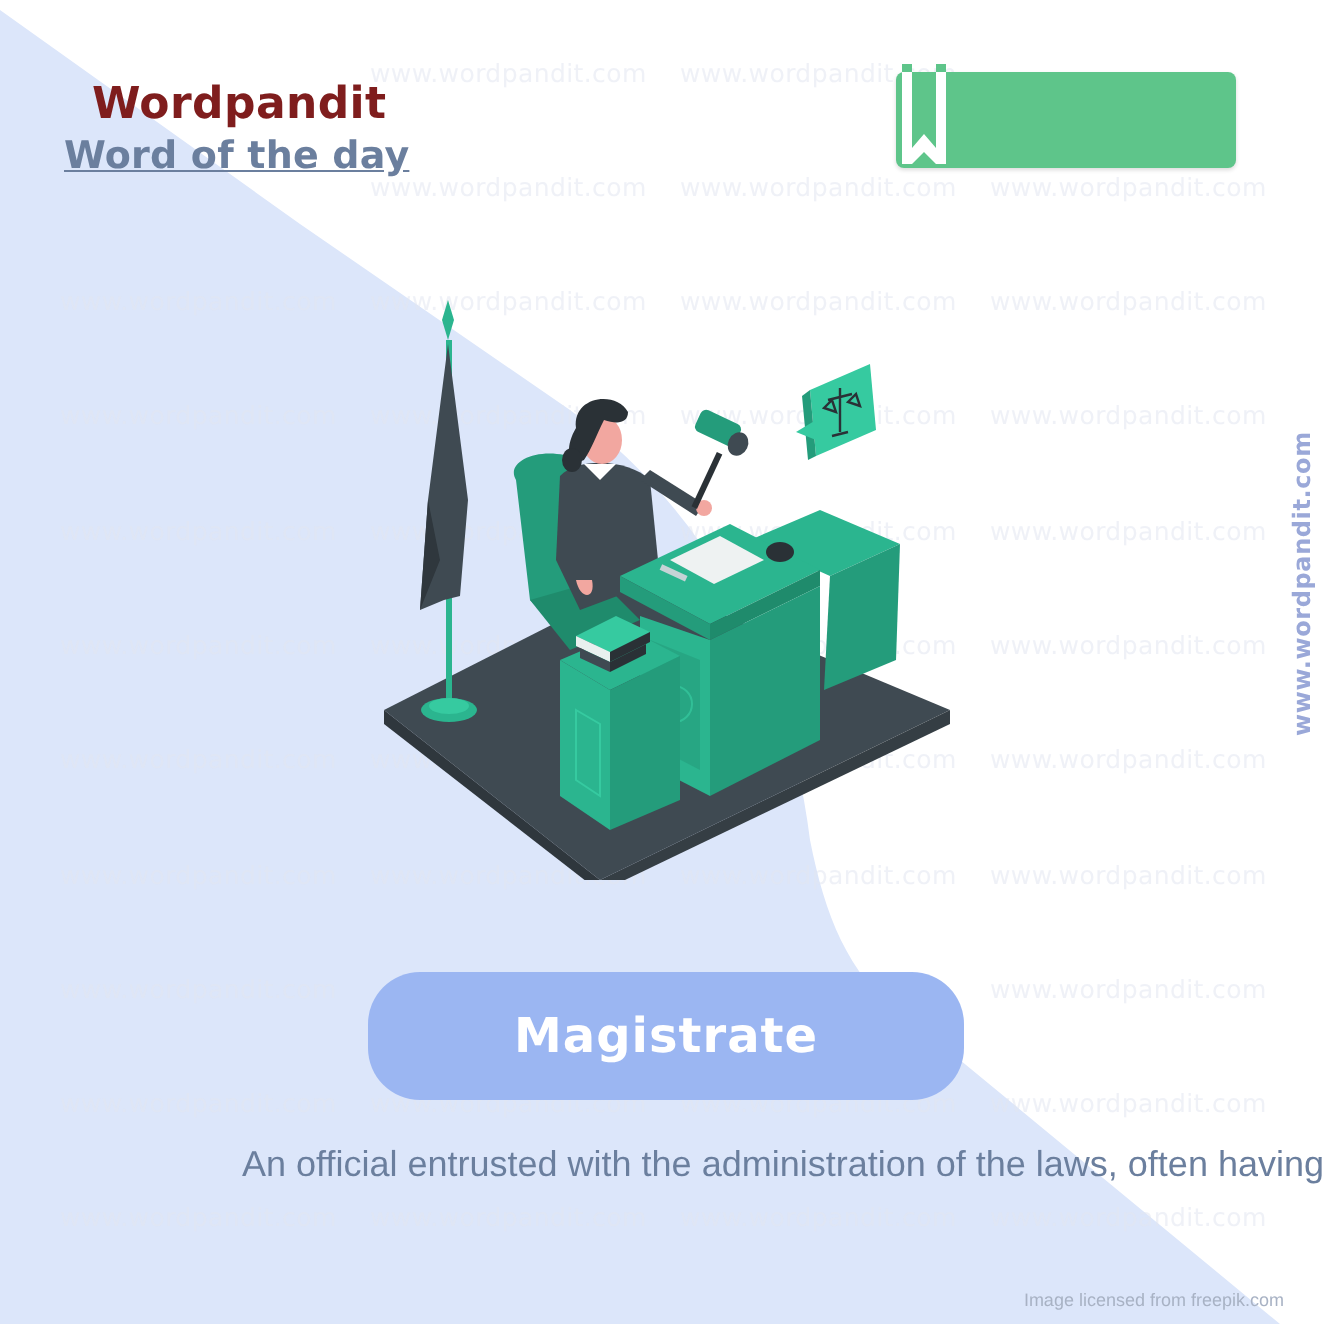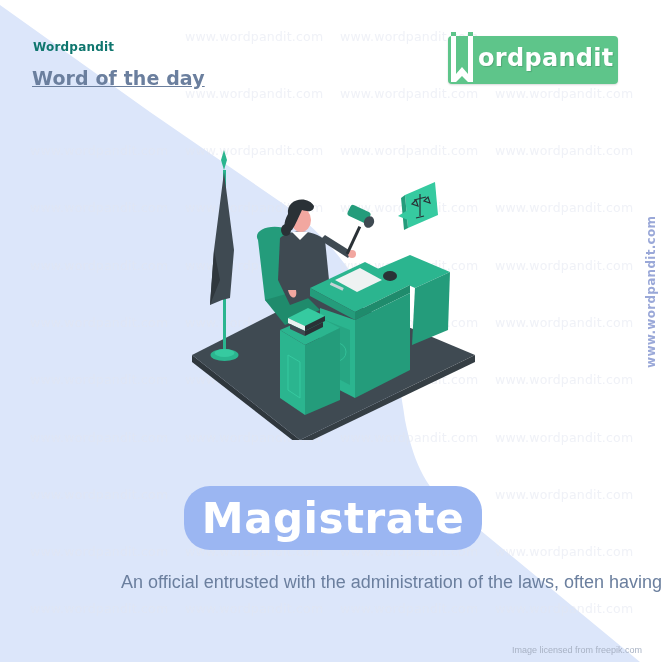--- a/index.html
+++ b/index.html
@@ -1,28 +1,28 @@
 <!DOCTYPE html>
 <html><head>
 <meta charset="utf-8">
 <style>
   html, body { margin: 0; padding: 0; }
   body { width: 662px; height: 662px; position: relative; overflow: hidden; background: #ffffff; font-family: "DejaVu Sans", sans-serif; }
   .bg-shape { position: absolute; left: 0; top: 0; width: 662px; height: 662px; z-index: 0; }
   .watermarks { position: absolute; left: 0; top: 0; width: 662px; height: 662px; z-index: 1; pointer-events: none; }
   .wm { position: absolute; font-size: 12.5px; color: rgba(225,230,240,0.55); white-space: nowrap; font-family: "DejaVu Sans", sans-serif; letter-spacing: 0.2px; }
-  .brand-title { position: absolute; left: 33px; top: 40px; font-size: 12px; font-weight: bold; color: #0f766e; z-index: 3; letter-spacing: 0.2px; }
+  .brand-title { position: absolute; left: 46px; top: 40px; font-size: 22px; font-weight: bold; color: #7f1d1d; z-index: 3; letter-spacing: 0.2px; }
   .brand-sub { position: absolute; left: 32px; top: 67px; font-size: 19px; font-weight: bold; color: #6b7f9e; z-index: 3; letter-spacing: 0.1px; text-decoration: underline; }
   .logo { position: absolute; left: 448px; top: 36px; width: 170px; height: 48px; background: #5ec58a; border-radius: 4px; z-index: 3; box-shadow: 0 1px 2px rgba(0,0,0,0.15); }
   .logo-w { position: absolute; left: 0; top: -4px; width: 28px; height: 56px; }
   .logo-text { position: absolute; left: 30px; top: 8px; font-size: 24px; font-weight: bold; color: #ffffff; letter-spacing: 0.3px; text-shadow: 1px 1px 1px rgba(0,0,0,0.15); }
   .side-url { position: absolute; left: 644px; top: 368px; transform: rotate(-90deg); transform-origin: left top; font-size: 12px; font-weight: bold; color: #9aa8d8; z-index: 3; white-space: nowrap; letter-spacing: 0.3px; }
   .illustration { position: absolute; left: 180px; top: 140px; width: 300px; height: 300px; z-index: 2; }
   .word-pill { position: absolute; left: 184px; top: 486px; width: 298px; height: 64px; background: #9bb6f2; border-radius: 26px; z-index: 3; display: flex; align-items: center; justify-content: center; }
-  .word-text { font-size: 42px; font-weight: bold; color: #ffffff; letter-spacing: 0.5px; }
+  .word-text { font-size: 24px; font-weight: bold; color: #ffffff; letter-spacing: 0.5px; }
   .definition { position: absolute; left: 0; top: 570px; width: 662px; text-align: right; font-size: 18px; line-height: 24px; color: #6b7f9e; z-index: 3; font-family: "Liberation Sans", sans-serif; }
   .credit { position: absolute; right: 20px; top: 645px; font-size: 9px; color: #a8b2c4; z-index: 3; font-family: "Liberation Sans", sans-serif; }
 </style>
 </head>
 <body>
 
 <svg class="bg-shape" viewBox="0 0 662 662">
   <path d="M0,5 L150,112 L285,205 C360,260 395,340 405,420 C415,470 430,500 480,530 L640,662 L0,662 Z" fill="#dce6fa"></path>
 </svg>
 
@@ -70,21 +70,20 @@
 
 <div class="brand-title">Wordpandit</div>
 <div class="brand-sub">Word of the day</div>
 
 <div class="logo">
   <svg class="logo-w" viewBox="0 0 28 56">
     <path d="M3,4 L8,4 L8,42 L14,35 L20,42 L20,4 L25,4 L25,50 L20,50 L14,44 L8,50 L3,50 Z" fill="#ffffff"></path>
     <path d="M8,4 L8,0 L3,0 L3,4 Z" fill="#5ec58a"></path>
     <path d="M20,0 L25,0 L25,4 L20,4 Z" fill="#5ec58a"></path>
   </svg>
-  <span class="logo-text">ordpandit</span>
 </div>
 
 <div class="side-url">www.wordpandit.com</div>
 
 <svg class="illustration" viewBox="0 0 300 300">
 
   <polygon points="12,215 140,150 295,215 120,300" fill="#3f4a52"></polygon>
   <polygon points="12,215 12,222 120,306 120,300" fill="#2f373d"></polygon>
   <polygon points="120,300 120,306 295,222 295,215" fill="#353e44"></polygon>
 

